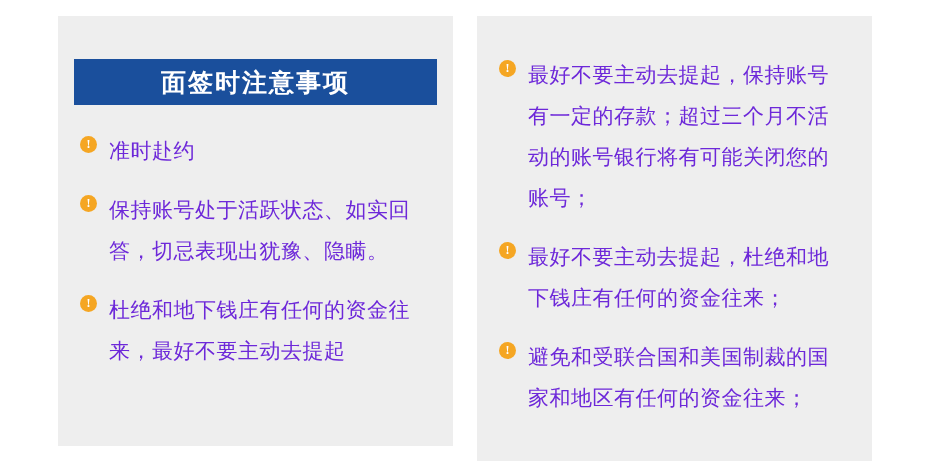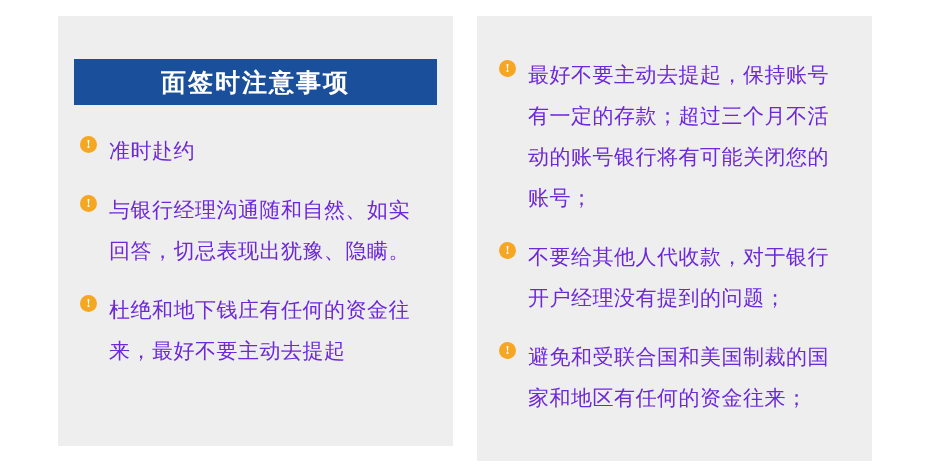--- a/index.html
+++ b/index.html
@@ -90,38 +90,38 @@
     <div class="panel-header">
       <div class="panel-title">面签时注意事项</div>
     </div>
     <ul class="list">
       <li class="list-item">
         <span class="bullet-icon">!</span>
         <span class="item-text">准时赴约</span>
       </li>
       <li class="list-item">
         <span class="bullet-icon">!</span>
-        <span class="item-text">与银行经理沟通随和自然、如实回答，切忌表现出犹豫、隐瞒。</span>
+        <span class="item-text">保持账号处于活跃状态、如实回答，切忌表现出犹豫、隐瞒。</span>
       </li>
       <li class="list-item">
         <span class="bullet-icon">!</span>
         <span class="item-text">杜绝和地下钱庄有任何的资金往来，最好不要主动去提起</span>
       </li>
     </ul>
   </section>
 
   <section class="panel">
     <ul class="list">
       <li class="list-item">
         <span class="bullet-icon">!</span>
         <span class="item-text">最好不要主动去提起，保持账号有一定的存款；超过三个月不活动的账号银行将有可能关闭您的账号；</span>
       </li>
       <li class="list-item">
         <span class="bullet-icon">!</span>
-        <span class="item-text">不要给其他人代收款，对于银行开户经理没有提到的问题；</span>
+        <span class="item-text">最好不要主动去提起，杜绝和地下钱庄有任何的资金往来；</span>
       </li>
       <li class="list-item">
         <span class="bullet-icon">!</span>
         <span class="item-text">避免和受联合国和美国制裁的国家和地区有任何的资金往来；</span>
       </li>
     </ul>
   </section>
 
 </div>
 

